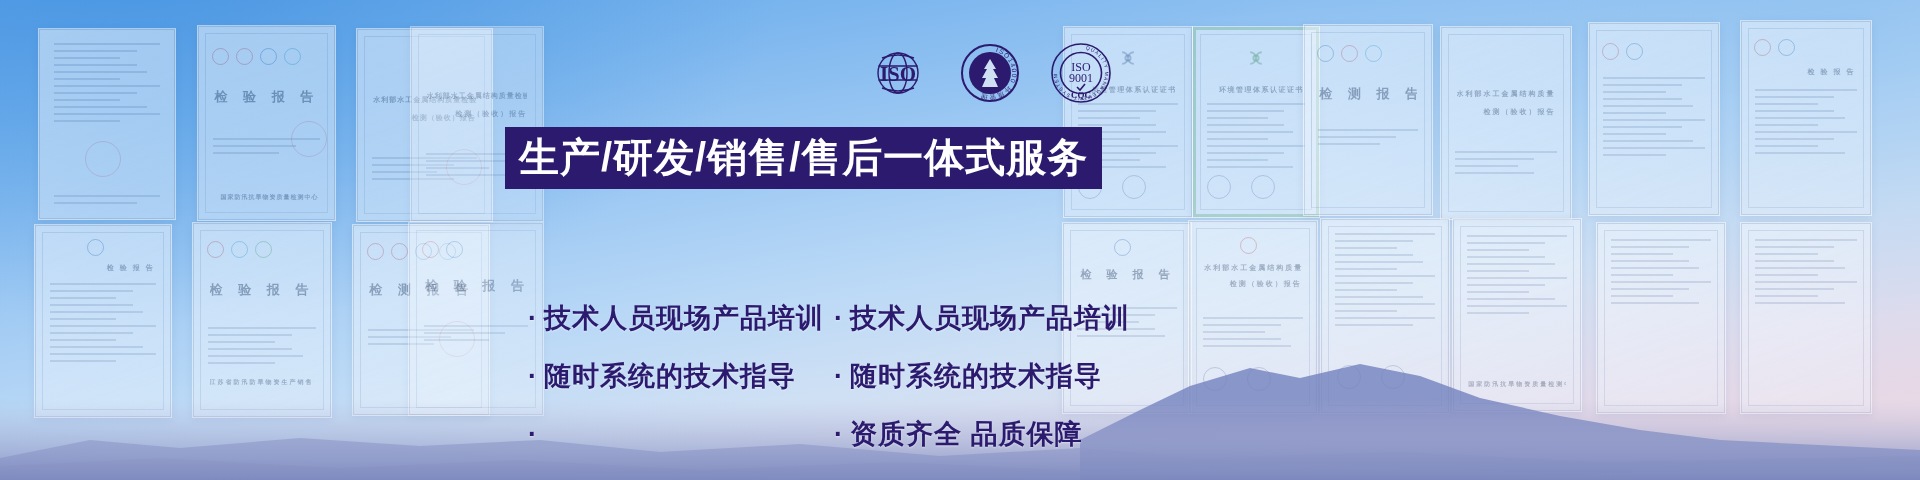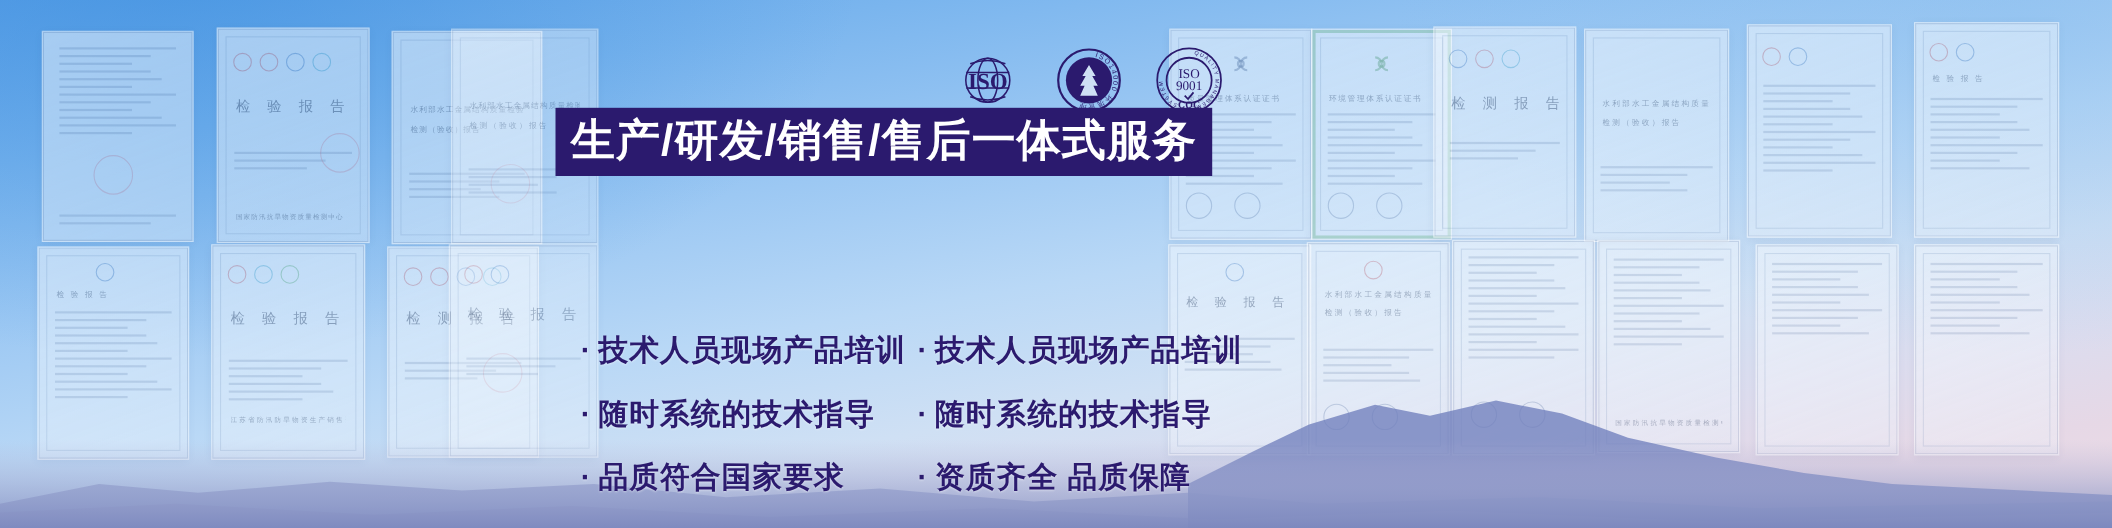--- a/index.html
+++ b/index.html
@@ -56,26 +56,27 @@
   }
   .cert .inner-rule {
     position: absolute;
     left: 7px; right: 7px; top: 7px; bottom: 7px;
     border: 1px solid rgba(130,155,190,.35);
   }
   .cert .ct {           
     position: absolute;
     left: 12%;
     right: 12%;
-    text-align: left;
+    text-align: right;
     color: rgba(50,65,95,.55);
     font-size: 9px;
     letter-spacing: 2px;
     white-space: nowrap;
     overflow: hidden;
+    font-weight: bold;
   }
   .cert .ct.big {
     font-size: 13px;
     letter-spacing: 6px;
     color: rgba(45,60,90,.60);
   }
   .cert .lines {
     position: absolute;
     left: 11%;
     right: 11%;
@@ -156,21 +157,21 @@
     font-size: 66px;
     line-height: 1;
     font-weight: 700;
     color: #2b1a6e;
     letter-spacing: 2px;
     white-space: nowrap;
     text-shadow: 0 1px 0 rgba(255,255,255,.35);
   }
   .subtitle-bar {
     display: inline-block;
-    margin-top: 0;
+    margin-top: 29px;
     background: #2b1a6e;
     color: #ffffff;
     font-size: 40px;
     font-weight: 700;
     line-height: 1;
     padding: 10px 14px 12px 14px;
     letter-spacing: 1px;
     white-space: nowrap;
   }
 
@@ -654,21 +655,20 @@
     <div class="feature">
       <span class="dot">·</span>
       <span>随时系统的技术指导</span>
     </div>
     <div class="feature">
       <span class="dot">·</span>
       <span>随时系统的技术指导</span>
     </div>
     <div class="feature">
       <span class="dot">·</span>
-      <span>品质符合国家要求</span>
     </div>
     <div class="feature">
       <span class="dot">·</span>
       <span>资质齐全 品质保障</span>
     </div>
   </div>
 
 </div>
 
 </body></html>

